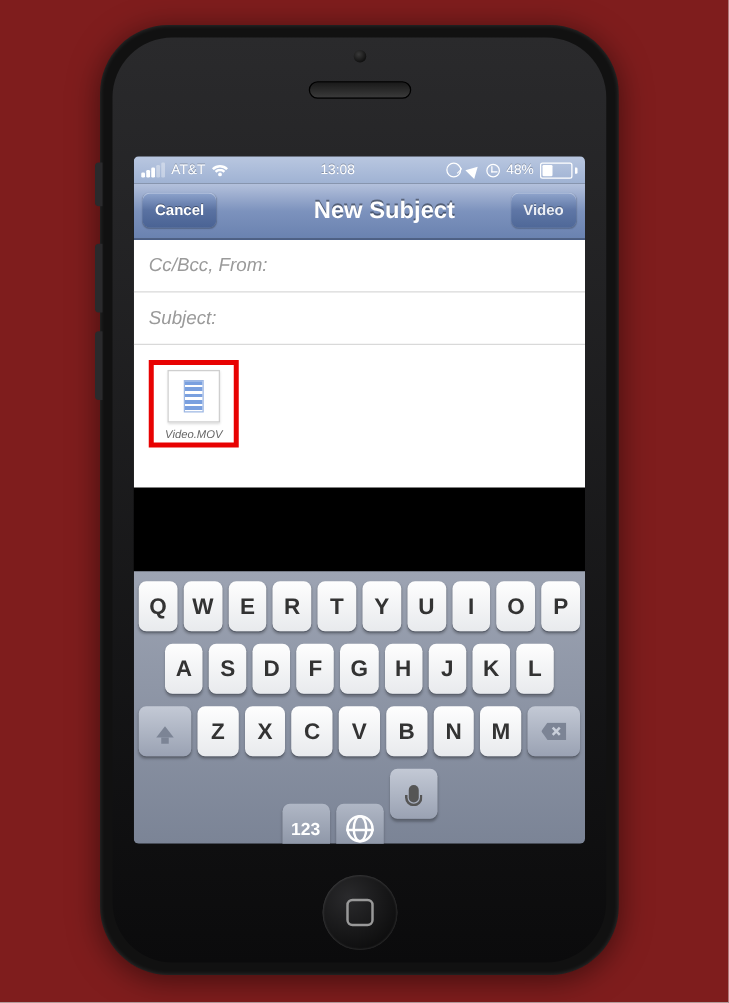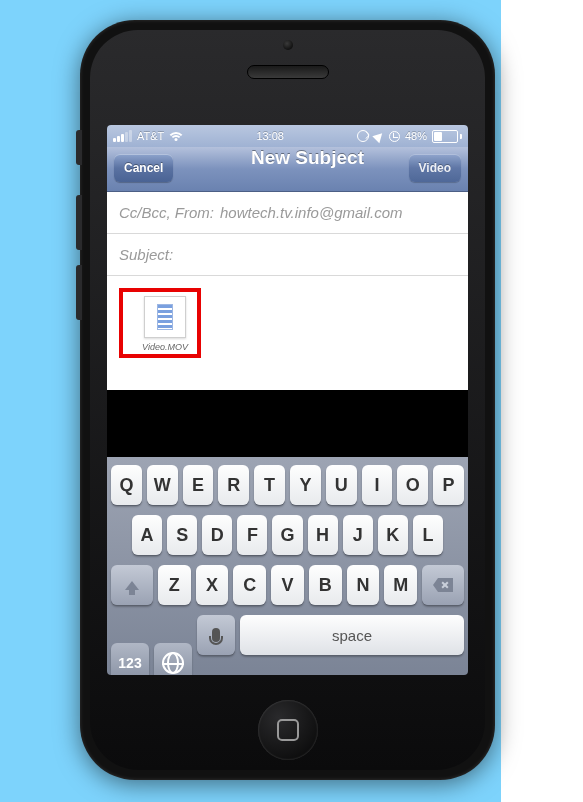--- a/index.html
+++ b/index.html
@@ -1,16 +1,16 @@
 <!DOCTYPE html>
 <html><head>
 <meta charset="utf-8">
 <style>
   html,body{margin:0;padding:0;background:#fff;font-family:Helvetica,Arial,sans-serif;}
-  .stage{width:501px;height:802px;position:relative;background:#7dd3fc;}
+  .stage{width:583px;height:802px;position:relative;background:#7f1d1d;}
   
   .phone{position:absolute;left:80px;top:20px;width:415px;height:760px;background:#111;border-radius:55px;box-shadow:inset 0 0 4px rgba(255,255,255,.15),0 4px 25px rgba(0,0,0,.5);}
   .phone:before{content:"";position:absolute;left:10px;top:10px;right:10px;bottom:10px;border-radius:48px;background:linear-gradient(180deg,#2a2a2c,#0b0b0c);}
   .speaker{position:absolute;left:50%;top:45px;transform:translateX(-50%);width:80px;height:12px;border-radius:10px;background:linear-gradient(180deg,#1a1a1a,#3a3a3a);border:1px solid #000;}
   .cam{position:absolute;left:50%;top:20px;transform:translateX(-50%);width:10px;height:10px;border-radius:50%;background:radial-gradient(circle at 40% 35%,#3a3a3a,#000);}
   .home{position:absolute;left:50%;bottom:20px;transform:translateX(-50%);width:60px;height:60px;border-radius:50%;background:radial-gradient(circle at 35% 30%,#2a2a2c,#050505);box-shadow:inset 0 0 2px rgba(255,255,255,.25);}
   .home:after{content:"";position:absolute;left:50%;top:50%;width:18px;height:18px;transform:translate(-50%,-50%);border:2px solid #999;border-radius:5px;}
   .sidebtn{position:absolute;left:-4px;width:6px;background:#2a2a2c;border-radius:3px 0 0 3px;}
   .sb1{top:110px;height:35px;}
   .sb2{top:175px;height:55px;}
@@ -34,32 +34,32 @@
   .lockico:after{content:"";position:absolute;top:1px;right:-1px;width:5px;height:5px;border-top:1.5px solid #fff;border-right:1.5px solid #fff;transform:rotate(45deg);border-radius:0 2px 0 0;}
   .locico{width:0;height:0;border-left:5px solid transparent;border-right:5px solid transparent;border-bottom:9px solid #fff;transform:rotate(45deg);}
   .alarm{width:11px;height:11px;position:relative;}
   .alarm:before{content:"";position:absolute;inset:0;border:1.5px solid #fff;border-radius:50%;}
   .alarm:after{content:"";position:absolute;left:50%;top:50%;width:4px;height:4px;border-left:1.5px solid #fff;border-bottom:1.5px solid #fff;transform:translate(-1px,-3px);}
   .batt{display:flex;align-items:center;gap:2px;}
   .batt .b{width:24px;height:11px;border:1px solid #fff;border-radius:2px;position:relative;}
   .batt .b:after{content:"";position:absolute;left:1px;top:1px;bottom:1px;width:32%;background:#fff;border-radius:1px;}
   .batt .cap{width:2px;height:5px;background:#fff;border-radius:0 1px 1px 0;}
   
-  .nav{height:44px;background:linear-gradient(180deg,#b4c1dc,#7c92bd 50%,#6a82b0);display:flex;align-items:flex-start;justify-content:center;position:relative;border-bottom:1px solid #4c5f85;padding-left:40px;}
+  .nav{height:44px;background:linear-gradient(180deg,#b4c1dc,#7c92bd 50%,#6a82b0);display:flex;align-items:center;justify-content:center;position:relative;border-bottom:1px solid #4c5f85;padding-left:40px;}
   .nav .title{color:#fff;font-size:19px;font-weight:700;text-shadow:0 -1px 0 rgba(0,0,0,.4);}
   .nav .btn{position:absolute;top:7px;height:28px;padding:0 10px;font-size:12px;font-weight:700;color:#fff;border:none;border-radius:6px;background:linear-gradient(180deg,#8ea4cd,#5a72a2 50%,#4a6394);box-shadow:inset 0 1px 0 rgba(255,255,255,.35),0 1px 1px rgba(0,0,0,.25);text-shadow:0 -1px 0 rgba(0,0,0,.35);}
   .nav .btn.cancel{left:7px;}
   .nav .btn.send{right:7px;opacity:.85;}
   
   .compose{background:#fff;font-style:italic;}
   .field{padding:12px 12px;border-bottom:1px solid #d9d9d9;font-size:15px;display:flex;align-items:center;gap:6px;color:#333;}
   .field .lbl{color:#9a9a9a;}
   .field .val{color:#9a9a9a;}
   .body{padding:12px;min-height:90px;}
-  .attach-wrap{display:inline-block;border:4px solid #e80202;padding:4px 6px 2px 16px;}
+  .attach-wrap{display:inline-block;border:4px solid #e80202;padding:4px 6px 2px 6px;}
   .attach{width:52px;text-align:center;}
   .thumb{width:40px;height:40px;margin:0 auto 4px;border:1px solid #cfcfcf;background:#fff;position:relative;box-shadow:0 1px 2px rgba(0,0,0,.15);}
   .thumb:before{content:"";position:absolute;left:12px;right:12px;top:7px;bottom:7px;background:repeating-linear-gradient(180deg,#7aa0df 0 3px,#fff 3px 5px);border:1px solid #9db7e3;}
   .fname{font-size:9px;color:#666;}
   
   .kb{position:absolute;left:0;right:0;bottom:0;height:218px;background:linear-gradient(180deg,#9da4b3,#7b8496);padding:8px 4px 6px;box-sizing:border-box;display:flex;flex-direction:column;gap:10px;}
   .row{display:flex;justify-content:center;gap:5px;}
   .key{height:40px;border-radius:6px;background:linear-gradient(180deg,#fefefe,#e8eaed);box-shadow:0 1px 0 #5b616d,0 2px 2px rgba(0,0,0,.25);display:flex;align-items:center;justify-content:center;font-size:18px;font-weight:700;color:#333;border:none;}
   .key.letter{flex:1;min-width:0;}
   .key.dark{background:linear-gradient(180deg,#b0b7c5,#8790a2);color:#fff;font-size:14px;margin-top:28px;}
@@ -128,21 +128,20 @@
 
       <div class="nav">
         <button class="btn cancel">Cancel</button>
         <div class="title">New Subject</div>
         <button class="btn send">Video</button>
       </div>
 
       <div class="compose">
         <div class="field">
           <span class="lbl">Cc/Bcc, From:</span>
-          <span class="val">howtech.tv.info@gmail.com</span>
         </div>
         <div class="field">
           <span class="lbl">Subject:</span>
         </div>
         <div class="body">
           <div class="attach-wrap">
             <div class="attach">
               <div class="thumb"></div>
               <div class="fname">Video.MOV</div>
             </div>
@@ -192,19 +191,18 @@
             </button>
           </div>
         <div class="row r4">
           <button class="key dark sm">123</button>
           <button class="key dark sm">
               <span class="globe"></span>
             </button>
           <button class="key dark2 sm">
               <span class="mic"></span>
             </button>
-          <button class="key space">space</button>
         </div>
       </div>
 
     </div>
   </div>
 </div>
 
 </body></html>

